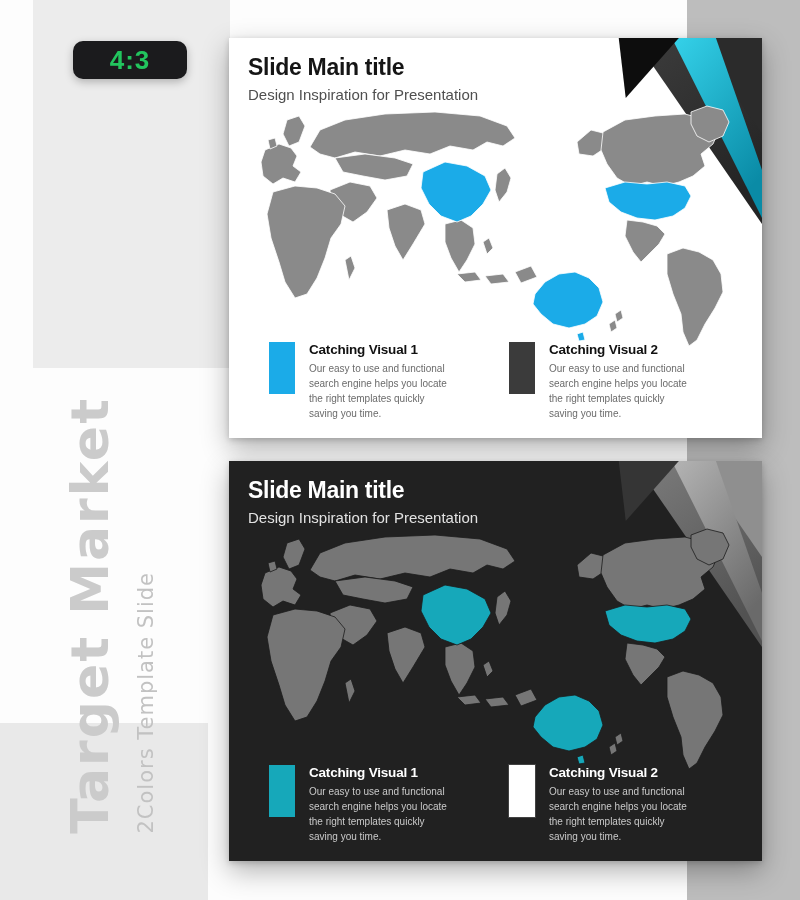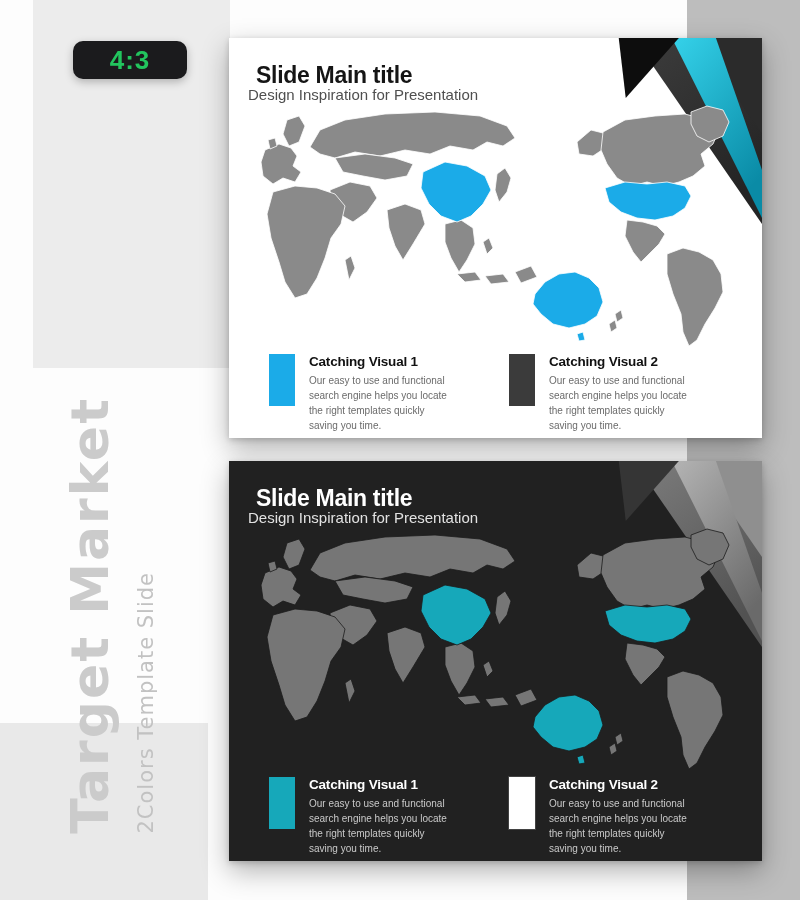--- a/index.html
+++ b/index.html
@@ -27,33 +27,33 @@
     font-size:21px;color:#c2c2c2;letter-spacing:1px;white-space:nowrap;}
 
   
   .slide{position:absolute;left:229px;width:533px;height:400px;overflow:hidden;
     box-shadow:0 10px 26px rgba(0,0,0,.30),0 2px 6px rgba(0,0,0,.18);}
   .slide-light{top:38px;background:#ffffff;
     --land:#8a8a8a;--border:#ffffff;--hl:#1babe8;}
   .slide-dark{top:461px;background:#212121;
     --land:#767676;--border:#1c1c1c;--hl:#16a8ba;}
 
-  .slide-title{position:absolute;left:19px;top:16px;margin:8px;font-size:23px;
+  .slide-title{position:absolute;left:19px;top:16px;margin:0;font-size:23px;
     font-weight:bold;letter-spacing:-.3px;}
   .slide-subtitle{position:absolute;left:19px;top:48px;margin:0;font-size:15px;}
   .slide-light .slide-title{color:#151515;}
   .slide-light .slide-subtitle{color:#4f4f4f;}
   .slide-dark .slide-title{color:#ffffff;}
   .slide-dark .slide-subtitle{color:#e2e2e2;}
 
   .corner-svg{position:absolute;inset:0;width:100%;height:100%;pointer-events:none;}
   .map-svg{position:absolute;left:6px;top:64px;width:520px;height:250px;}
 
   
-  .visuals{position:absolute;left:40px;top:316px;display:flex;gap:60px;}
+  .visuals{position:absolute;left:40px;top:304px;display:flex;gap:60px;}
   .visual{display:flex;gap:14px;}
   .swatch{width:26px;height:52px;flex:none;}
   .visual-text{width:140px;}
   .visual-heading{margin:0 0 4px 0;font-size:13.5px;font-weight:bold;letter-spacing:-.2px;}
   .visual-body{margin:0;font-size:10px;line-height:1.5;}
   .slide-light .visual-heading{color:#111;}
   .slide-light .visual-body{color:#6b6b6b;}
   .slide-dark .visual-heading{color:#fff;}
   .slide-dark .visual-body{color:#c9c9c9;}
   .slide-dark .swatch-2{box-shadow:0 0 0 1px rgba(255,255,255,.15);}

